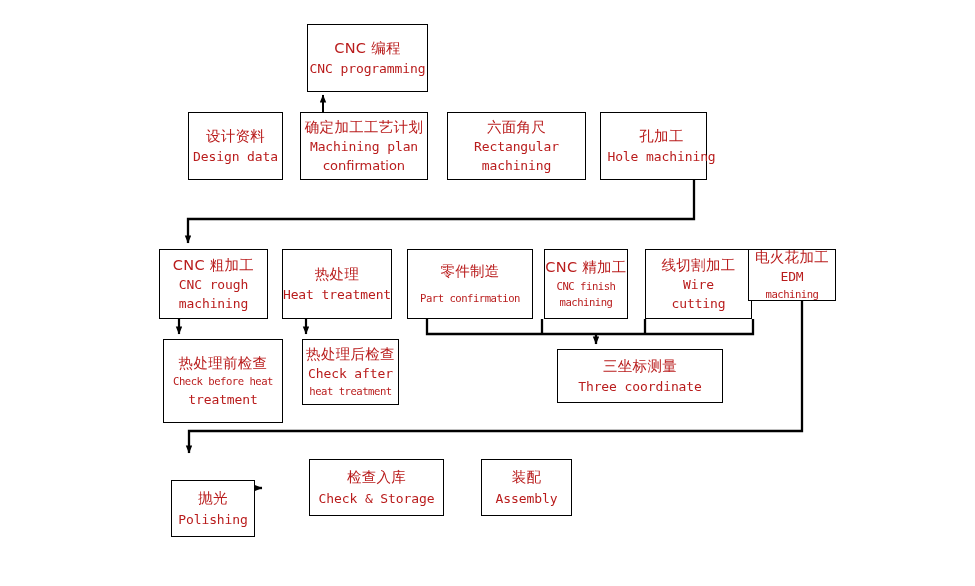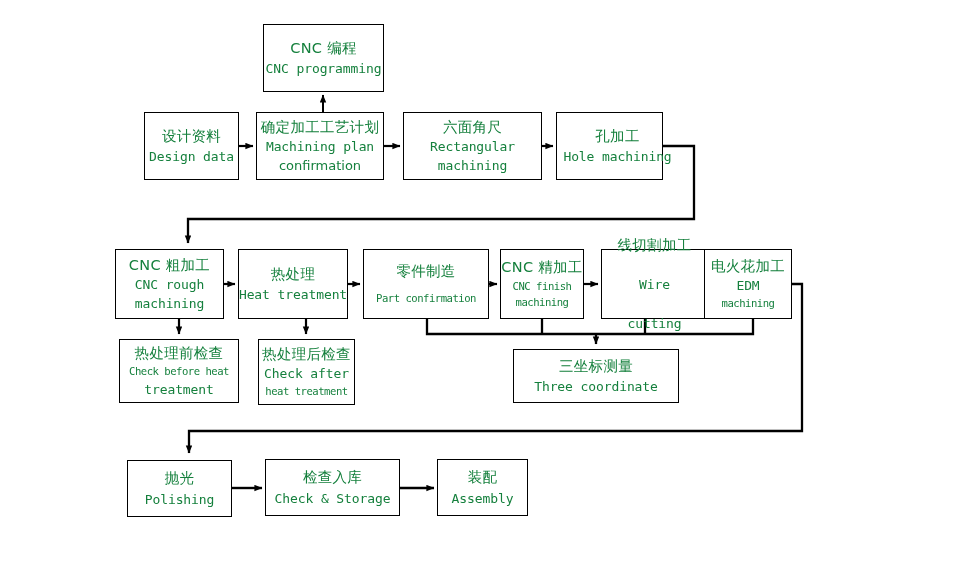--- a/index.html
+++ b/index.html
@@ -26,22 +26,23 @@
   .node {
     position: absolute;
     box-sizing: border-box;
     border: 1.4px solid #000000;
     background: #ffffff;
     display: flex;
     flex-direction: column;
     align-items: center;
     justify-content: center;
     text-align: center;
-    color: #15803d;
+    color: #b91c1c;
     line-height: 1.0;
+    margin-left: 44px;
   }
   .cn {
     font-family: "DejaVu Sans", sans-serif;
     font-size: 14.5px;
     letter-spacing: 0.3px;
     white-space: nowrap;
   }
   .en {
     font-family: "DejaVu Sans Mono", monospace;
     font-size: 13px;
@@ -179,50 +180,50 @@
     <div class="cn">零件制造</div>
     <div class="en tight">Part confirmation</div>
   </div>
 
   <div class="node gap3" style="left:500px; top:249px; width:84px; height:70px;">
     <div class="cn">CNC 精加工</div>
     <div class="en tight">CNC finish</div>
     <div class="en tight">machining</div>
   </div>
 
-  <div class="node gap3" style="left:601px; top:249px; width:107px; height:70px;gap:20px;">
+  <div class="node gap3" style="left:601px; top:249px; width:107px; height:70px;">
     <div class="cn">线切割加工</div>
     <div class="en">Wire</div>
     <div class="en">cutting</div>
   </div>
 
-  <div class="node gap3" style="left:704px; top:249px; width:88px; height:70px;">
+  <div class="node gap3" style="left:704px; top:249px; width:88px; height:52px;">
     <div class="cn">电火花加工</div>
     <div class="en">EDM</div>
     <div class="en tight">machining</div>
   </div>
 
-  <div class="node gap3" style="left:119px; top:339px; width:120px; height:64px;justify-content:center;">
+  <div class="node gap3" style="left:119px; top:339px; width:120px; height:84px;justify-content:center;">
     <div class="cn">热处理前检查</div>
     <div class="en tight">Check before heat</div>
     <div class="en">treatment</div>
   </div>
 
   <div class="node gap3" style="left:258px; top:339px; width:97px; height:66px;">
     <div class="cn">热处理后检查</div>
     <div class="en">Check after</div>
     <div class="en tight">heat treatment</div>
   </div>
 
   <div class="node gap2" style="left:513px; top:349px; width:166px; height:54px;">
     <div class="cn">三坐标测量</div>
     <div class="en">Three coordinate</div>
   </div>
 
-  <div class="node gap2" style="left:127px; top:460px; width:105px; height:57px;">
+  <div class="node gap2" style="left:127px; top:480px; width:84px; height:57px;">
     <div class="cn">抛光</div>
     <div class="en">Polishing</div>
   </div>
 
   <div class="node gap2" style="left:437px; top:459px; width:91px; height:57px;">
     <div class="cn">装配</div>
     <div class="en">Assembly</div>
   </div>
 
   <div class="node gap2" style="left:265px; top:459px; width:135px; height:57px;">

